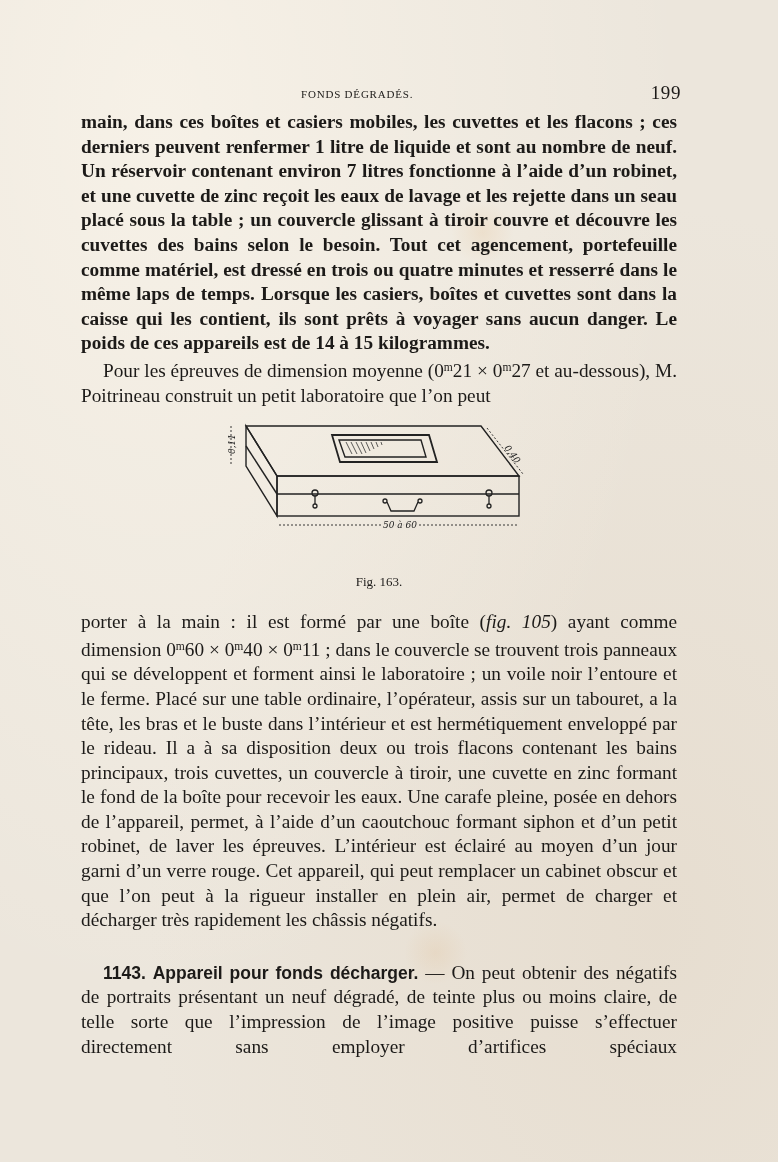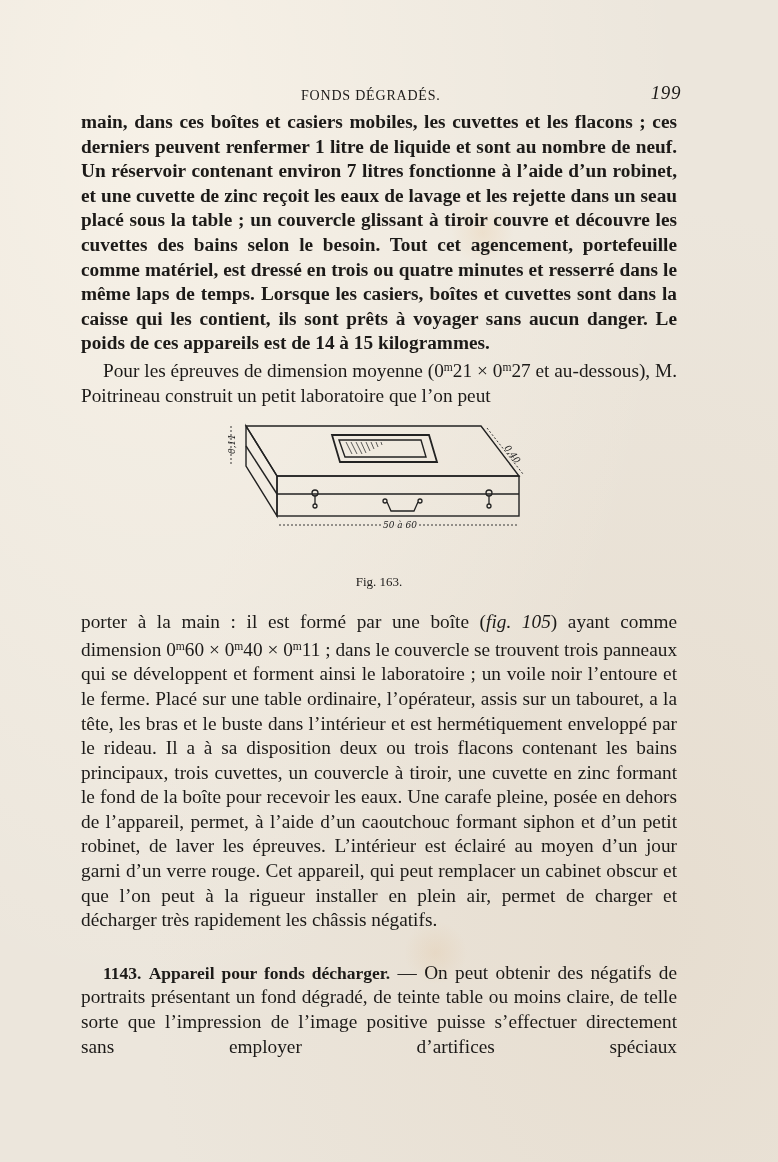--- a/index.html
+++ b/index.html
@@ -10,30 +10,30 @@
       radial-gradient(ellipse at 20% 10%, rgba(255,250,240,0.55), rgba(0,0,0,0) 60%),
       radial-gradient(ellipse at 85% 80%, rgba(220,205,185,0.35), rgba(0,0,0,0) 55%),
       radial-gradient(circle at 62% 20%, rgba(220,170,110,0.22), rgba(0,0,0,0) 3%),
       radial-gradient(circle at 56% 82%, rgba(220,170,110,0.18), rgba(0,0,0,0) 3%);
     font-family: "Liberation Serif", "DejaVu Serif", serif;
     color: #1c1a18;
     position: relative;
   }
   .page { position: absolute; left: 81px; top: 82px; width: 596px; }
   .header { position: relative; height: 24px; font-size: 14px; letter-spacing: 0.6px; }
-  .header .running { position: absolute; left: 220px; top: 6px; font-variant: small-caps; font-size: 14px; letter-spacing: 0.8px; }
-  .header .pageno { position: absolute; right: -4px; top: 0px; font-size: 19px; font-style: italic; }
+  .header .running { position: absolute; left: 220px; top: 6px; font-variant: small-caps; font-size: 11px; letter-spacing: 0.8px; }
+  .header .pageno { position: absolute; right: -4px; top: 0px; font-size: 19px; }
   p { margin: 0; font-size: 19.3px; line-height: 24.6px; text-align: justify; }
   .indent { text-indent: 22px; }
   .p1 { margin-top: 4px; font-weight: bold; }
   .figure { position: relative; height: 196px; margin-top: 6px; }
   .figure svg { position: absolute; left: 140px; top: 4px; }
   .caption { position: absolute; left: 0; width: 100%; top: 160px; text-align: center; font-size: 13px; }
   .sec { margin-top: 28px; }
-  .sec .num, .sec .title { font-family: Liberation Serif, serif; font-weight: bold; font-size: 17.5px; }
+  .sec .num, .sec .title { font-family: Liberation Sans, sans-serif; font-weight: bold; font-size: 17.5px; }
   sup { font-size: 60%; vertical-align: 6px; }
   .lastline { text-align-last: justify; }
 </style>
 </head>
 <body>
 
 <div class="page">
   <div class="header">
     <span class="running">FONDS DÉGRADÉS.</span>
     <span class="pageno">199</span>
@@ -91,14 +91,14 @@
         <text x="0" y="0" transform="translate(14,36) rotate(-90)">0,11</text>
         <text x="0" y="0" transform="translate(283,30) rotate(53)">0,40</text>
         <text x="162" y="110" style="paint-order:stroke" stroke="#ece6dc" stroke-width="4">50 à 60</text>
       </g>
     </svg>
     <div class="caption">Fig. 163.</div>
   </div>
 
   <p><span>porter à la main : il est formé par une boîte (</span><i>fig. 105</i><span>) ayant comme dimension 0</span><sup>m</sup><span>60 × 0</span><sup>m</sup><span>40 × 0</span><sup>m</sup><span>11 ; dans le couvercle se trouvent trois panneaux qui se développent et forment ainsi le laboratoire ; un voile noir l’entoure et le ferme. Placé sur une table ordinaire, l’opérateur, assis sur un tabouret, a la tête, les bras et le buste dans l’intérieur et est hermétiquement enveloppé par le rideau. Il a à sa disposition deux ou trois flacons contenant les bains principaux, trois cuvettes, un couvercle à tiroir, une cuvette en zinc formant le fond de la boîte pour recevoir les eaux. Une carafe pleine, posée en dehors de l’appareil, permet, à l’aide d’un caoutchouc formant siphon et d’un petit robinet, de laver les épreuves. L’intérieur est éclairé au moyen d’un jour garni d’un verre rouge. Cet appareil, qui peut remplacer un cabinet obscur et que l’on peut à la rigueur installer en plein air, permet de charger et décharger très rapidement les châssis négatifs.</span></p>
 
-  <p class="sec indent lastline"><span class="num">1143.</span> <span class="title">Appareil pour fonds décharger.</span><span> — </span><span>On peut obtenir des négatifs de portraits présentant un fond dégradé, de teinte table ou moins claire, de telle sorte que l’impression de l’image positive puisse s’effectuer directement sans employer d’artifices spéciaux</span></p>
+  <p class="sec indent lastline"><span class="num">1143.</span> <span class="title">Appareil pour fonds décharger.</span><span> — </span><span>On peut obtenir des négatifs de portraits présentant un neuf dégradé, de teinte plus ou moins claire, de telle sorte que l’impression de l’image positive puisse s’effectuer directement sans employer d’artifices spéciaux</span></p>
 </div>
 
 </body></html>

